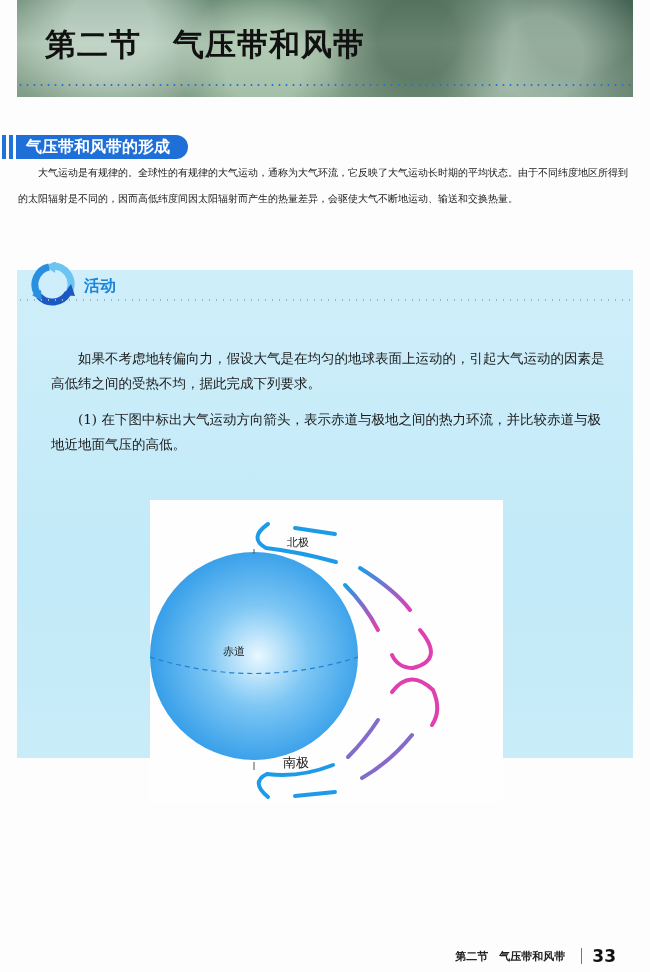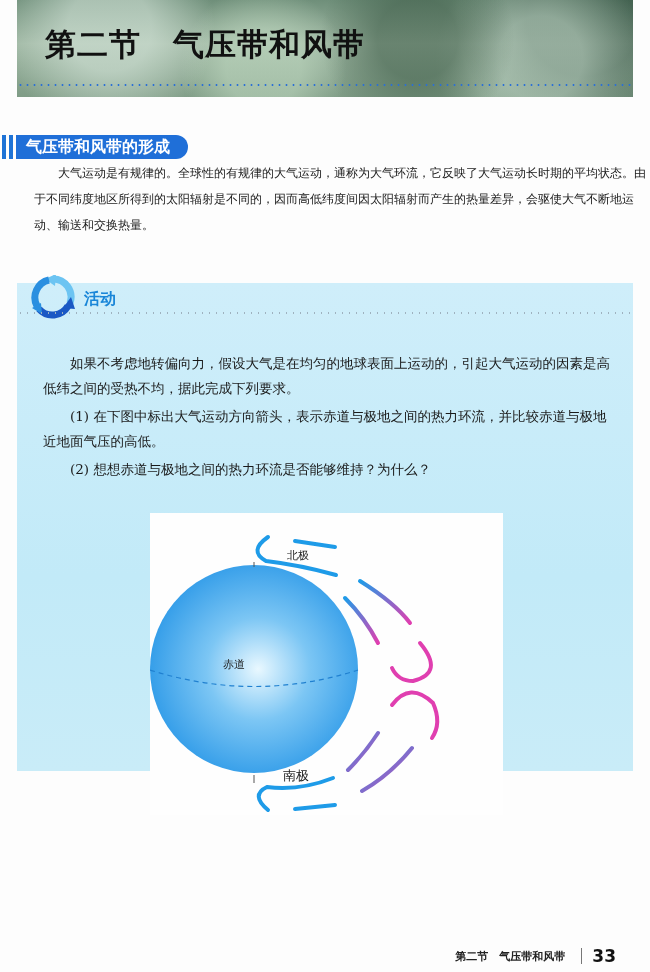--- a/index.html
+++ b/index.html
@@ -17,34 +17,34 @@
                  background-image:radial-gradient(circle,#2a6fd6 0.9px,transparent 1.2px);
                  background-size:7px 2px; }
   .chapter-title { position:absolute; left:28px; top:24px; font-size:31px; font-weight:bold;
                    letter-spacing:1px; color:#111; font-family:"DejaVu Serif", serif; }
 
   .sec-head { position:absolute; left:2px; top:134px; height:26px; display:flex; align-items:center; }
   .sec-bar { width:4px; height:24px; background:#1e73d6; margin-right:3px; }
   .sec-pill { height:24px; background:#1f6fd8; color:#fff; font-family:"DejaVu Sans", sans-serif;
               font-weight:bold; font-size:16px; line-height:24px; padding:0 18px 0 10px;
               border-radius:0 13px 13px 0; margin-left:3px; }
-  .intro { position:absolute; left:18px; top:160px; width:612px; font-size:12px; line-height:26px;margin-left:16px; }
+  .intro { position:absolute; left:18px; top:160px; width:612px; font-size:10px; line-height:26px; }
   .intro p { margin:0; text-indent:2em; }
 
-  .activity { position:absolute; left:17px; top:283px; width:616px; height:488px;
+  .activity { position:absolute; left:17px; top:270px; width:616px; height:488px;
               background:linear-gradient(180deg,#cfeefa 0%,#c2eaf8 60%,#c9ecf8 100%); }
   .act-icon { position:absolute; left:14px; top:-8px; width:44px; height:44px; }
   .act-label { position:absolute; left:67px; top:6px; font-family:"DejaVu Sans", sans-serif;
                font-weight:bold; font-size:16px; color:#1a86d8; }
   .act-dots { position:absolute; left:0; right:0; top:29px; height:2px;
               background-image:radial-gradient(circle,#9fb2bf 0.8px,transparent 1.1px);
               background-size:7px 2px; }
   .act-text { position:absolute; left:22px; top:64px; width:578px; font-size:13.5px; line-height:24.5px;
               font-family:"DejaVu Serif", serif; }
-  .act-text p { margin:4px; text-indent:2em; }
+  .act-text p { margin:12px; text-indent:2em; }
 
   .figure { position:absolute; left:133px; top:230px; width:353px; height:302px; background:#fefefe; }
   .caption { position:absolute; left:0; width:616px; top:545px; text-align:center; font-family:"DejaVu Sans", sans-serif;
              font-weight:bold; font-size:10.5px; color:#222; }
 
   .footer { position:absolute; right:34px; top:946px; display:flex; align-items:center;
             font-family:"DejaVu Sans", sans-serif; }
   .footer-sec { font-size:11px; font-weight:bold; color:#222; }
   .footer-sep { width:1px; height:16px; background:#777; margin:0 10px 0 16px; }
   .footer-num { font-size:17px; font-weight:bold; color:#111; }
@@ -75,21 +75,20 @@
     <polygon points="40,22 44,34 32,33" fill="#1b58c4"></polygon>
     <path d="M6 31 A18 18 0 0 1 18 5" fill="none" stroke="#2a8fe0" stroke-width="7"></path>
     <polygon points="1,33 11,39 10,28" fill="#2a8fe0"></polygon>
   </svg>
   <div class="act-label">活动</div>
   <div class="act-dots"></div>
 
   <div class="act-text">
     <p>如果不考虑地转偏向力，假设大气是在均匀的地球表面上运动的，引起大气运动的因素是高低纬之间的受热不均，据此完成下列要求。</p>
     <p>(1) 在下图中标出大气运动方向箭头，表示赤道与极地之间的热力环流，并比较赤道与极地近地面气压的高低。</p>
-    <p>(2) 想想赤道与极地之间的热力环流是否能够维持？为什么？</p>
   </div>
 
   <div class="figure">
     <svg width="353" height="302" viewBox="0 0 353 302">
       <defs>
         <radialGradient id="gl" cx="0.52" cy="0.5" r="0.55">
           <stop offset="0" stop-color="#e9f8ff"></stop>
           <stop offset="0.45" stop-color="#7cc6f4"></stop>
           <stop offset="1" stop-color="#2e9ae8"></stop>
         </radialGradient>

